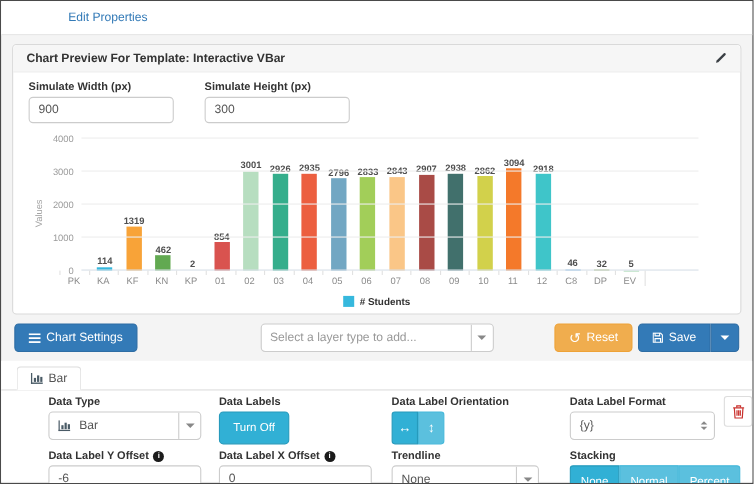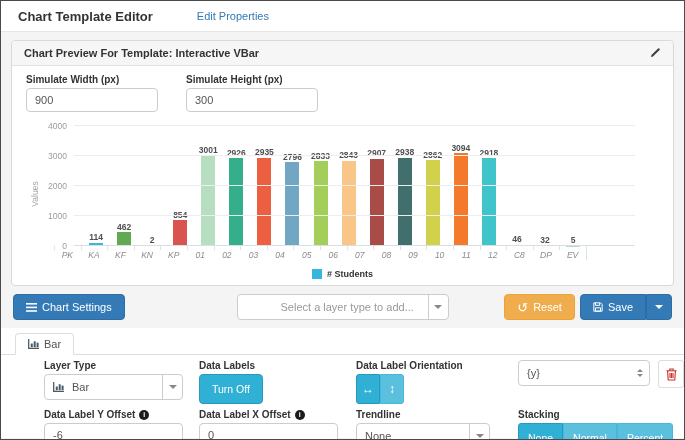--- a/index.html
+++ b/index.html
@@ -27,37 +27,37 @@
   .ylabel{position:absolute;left:4px;top:68px;transform:translateY(-50%) rotate(180deg);writing-mode:vertical-rl;
     font-size:8.5px;color:#a3a3a3;}
   .plot{position:relative;height:120px;margin:14px 24px 0 48px;}
   .gridline{position:absolute;left:0;right:0;height:1px;background:#ededed;}
   .gridline.axisline{background:#d7dfe8;}
   .ytick{position:absolute;right:100%;margin-right:7px;transform:translateY(50%);font-size:8.5px;color:#9b9b9b;bottom:0;}
   .bars{position:absolute;top:0;bottom:0;left:8px;right:48px;display:flex;align-items:flex-end;}
   .slot{flex:1;display:flex;flex-direction:column;justify-content:flex-end;align-items:center;height:100%;}
   .bar-label{font-size:8.5px;font-weight:bold;color:#4f4f4f;line-height:1;margin-bottom:1px;white-space:nowrap;}
   .bar{width:14px;}
-  .xrow{display:flex;margin:0 72px 0 28px;font-style:italic;}
+  .xrow{display:flex;margin:0 72px 0 28px;}
   .xslot{flex:1;text-align:center;font-size:8.5px;color:#8b8b8b;padding-top:4px;position:relative;}
   .xslot::before{content:'';position:absolute;left:0;top:0;width:1px;height:4px;background:#e2e2e2;}
   .xslot:last-child{border-right:1px solid #e2e2e2;}
   .legend{display:flex;justify-content:center;align-items:center;gap:5px;margin-top:9px;cursor:pointer;}
   .legend-swatch{width:10px;height:10px;display:inline-block;}
   .legend-label{font-size:9px;font-weight:bold;color:#333;}
   
   .controls{display:flex;align-items:center;margin:8px 12px 0;position:relative;}
   .btn{border-radius:4px;font-size:11px;height:26px;display:inline-flex;align-items:center;gap:5px;padding:12px 12px;
     border:1px solid transparent;cursor:pointer;color:#fff;font-family:"Liberation Sans",sans-serif;}
   .btn-primary{background:#337ab7;border-color:#2e6da4;}
   .btn-warning{background:#f0ad4e;border-color:#eea236;}
   .select{height:26px;background:#fff;border:1px solid #ccc;border-radius:4px;display:flex;align-items:center;
     font-size:11px;color:#555;overflow:hidden;box-sizing:border-box;cursor:pointer;}
   .sel-text{padding:0 8px;flex:1;white-space:nowrap;overflow:hidden;}
-  .sel-text.placeholder{color:#999;margin-left:35px;}
+  .sel-text.placeholder{color:#999;}
   .sel-caret{width:19px;align-self:stretch;border-left:1px solid #ccc;display:flex;align-items:center;justify-content:center;flex:none;}
   .caret{width:0;height:0;border-left:4px solid transparent;border-right:4px solid transparent;border-top:4px solid #888;}
   .caret.white{border-top-color:#fff;}
   .layer-select{position:absolute;left:50%;transform:translateX(-50%);width:212px;}
   .right-btns{margin-left:auto;display:flex;gap:5px;}
   .btn-split{display:flex;}
   .btn-split .main{border-radius:4px 0 0 4px;}
   .btn-split .caret-btn{border-radius:0 4px 4px 0;border-left:1px solid #2e6da4;padding:0 8px;}
   .reset-glyph{font-size:13px;line-height:1;}
   
@@ -82,21 +82,20 @@
   .w134{width:134px;}
   .info-dot{width:10px;height:10px;border-radius:50%;background:#1b1b1b;color:#fff;font-size:7px;font-weight:bold;
     display:inline-flex;align-items:center;justify-content:center;line-height:1;}
   .trash-btn{width:26px;height:28px;border:1px solid #ddd;border-radius:3px;background:#fff;display:flex;
     align-items:center;justify-content:center;cursor:pointer;justify-self:end;align-self:start;}
 </style>
 </head>
 <body>
 
 <div class="topbar">
-  <span class="app-title">Chart Template Editor</span>
   <a class="nav-link">Edit Properties</a>
 </div>
 
 <div class="card">
   <div class="card-header">
     <span class="card-title">Chart Preview For Template: Interactive VBar</span>
     <span class="pencil">
       <svg width="11" height="11" viewBox="0 0 12 12">
           <path d="M1 11 l2.2-.6 L10.4 3.2 a1 1 0 0 0 0-1.4 L10.2 1.6 a1 1 0 0 0-1.4 0 L1.6 8.8 Z" fill="#3a3f44"></path>
         </svg>
@@ -113,20 +112,24 @@
         <input class="text" value="300" style="">
       </div>
     </div>
     <div class="chart">
       <div class="ylabel">Values</div>
       <div class="plot">
         <div class="bars">
             <div class="slot">
               <div class="bar-label">114</div>
               <div class="bar" style="height: 2.85%; background: rgb(54, 184, 221);"></div>
+            </div>
+            <div class="slot">
+              <div class="bar-label">1319</div>
+              <div class="bar" style="height: 32.975%; background: rgb(248, 163, 56);"></div>
             </div>
             <div class="slot">
               <div class="bar-label">462</div>
               <div class="bar" style="height: 11.55%; background: rgb(98, 169, 81);"></div>
             </div>
             <div class="slot">
               <div class="bar-label">2</div>
               <div class="bar" style="height: 0.05%; background: rgb(158, 158, 158);"></div>
             </div>
             <div class="slot">
@@ -284,21 +287,21 @@
               <rect x="9.4" y="4" width="2.2" height="5"></rect>
             </g>
           </svg>
       </span>
       <span>Bar</span>
     </div>
   </div>
   <div class="fields">
 
     <div class="cell">
-      <span class="field-label">Layer Type</span>
+      <span class="field-label">Data Type</span>
       <div class="select w139">
         <span style="display:flex;margin-left:8px;">
           <svg width="11" height="10" viewBox="0 0 12 11">
               <g fill="#4a5b66">
                 <rect x="0" y="0" width="1.4" height="11"></rect>
                 <rect x="0" y="9.6" width="12" height="1.4"></rect>
                 <rect x="3" y="5" width="2.2" height="4"></rect>
                 <rect x="6.2" y="2.5" width="2.2" height="6.5"></rect>
                 <rect x="9.4" y="4" width="2.2" height="5"></rect>
               </g>
@@ -315,20 +318,21 @@
       <button class="btn btn-info active" style="align-self:flex-start;">Turn Off</button>
     </div>
     <div class="cell">
       <span class="field-label">Data Label Orientation</span>
       <div class="btn-group" style="align-self:flex-start;">
           <button class="btn btn-info ori-btn active">↔</button>
           <button class="btn btn-info ori-btn">↕</button>
         </div>
     </div>
     <div class="cell">
+      <span class="field-label">Data Label Format</span>
       <div class="select combo">
         <span class="sel-text">{y}</span>
         <span class="spinners">
             <span class="caret-up"></span>
             <span class="caret-dn"></span>
           </span>
       </div>
     </div>
     <button class="trash-btn">
       <span style="display:flex;">

